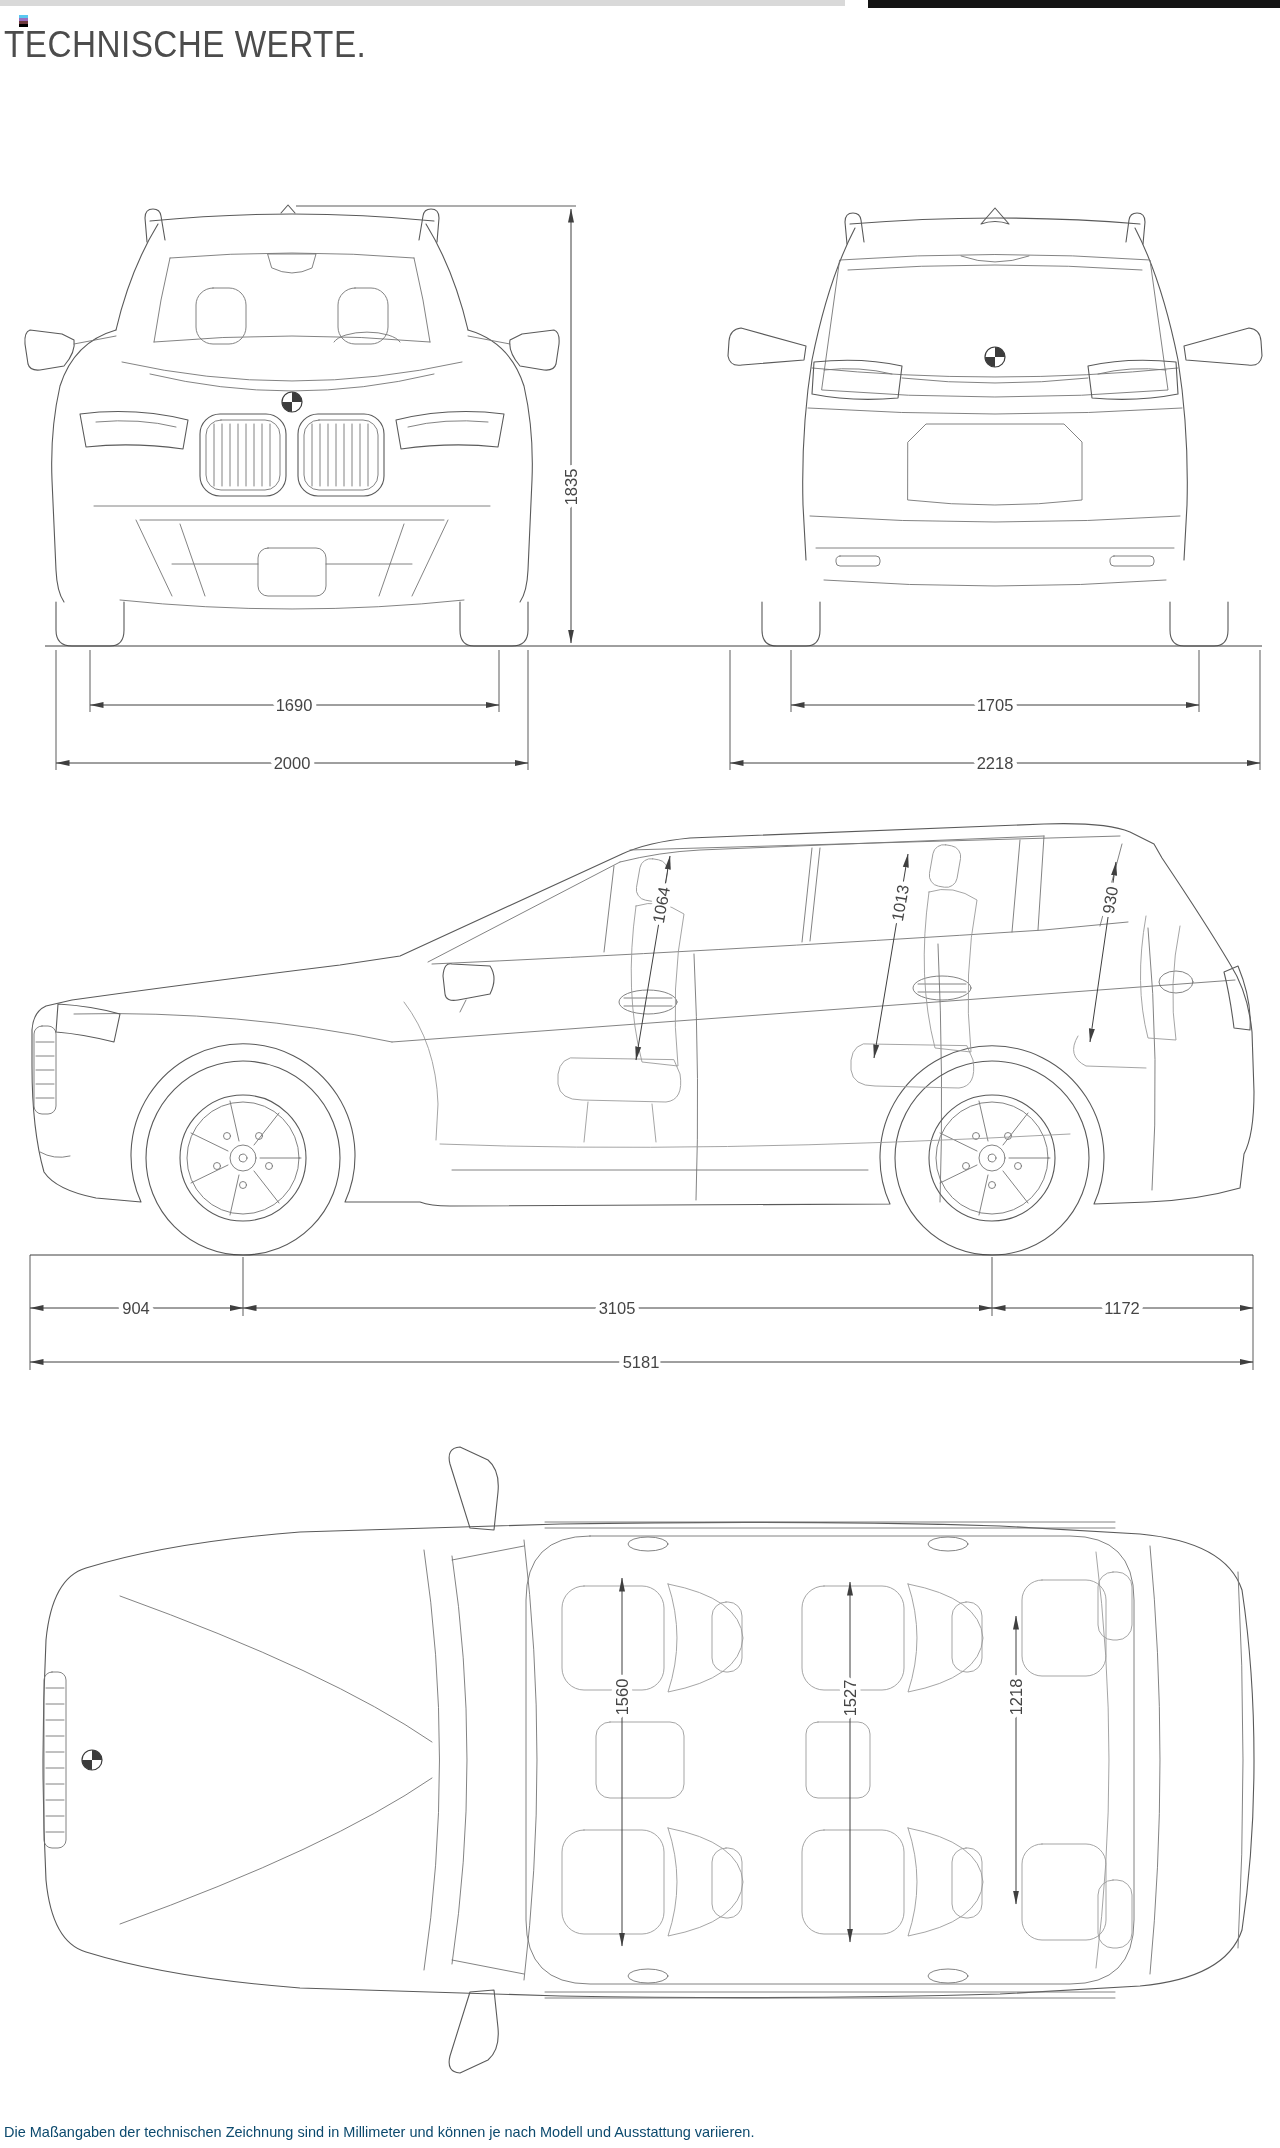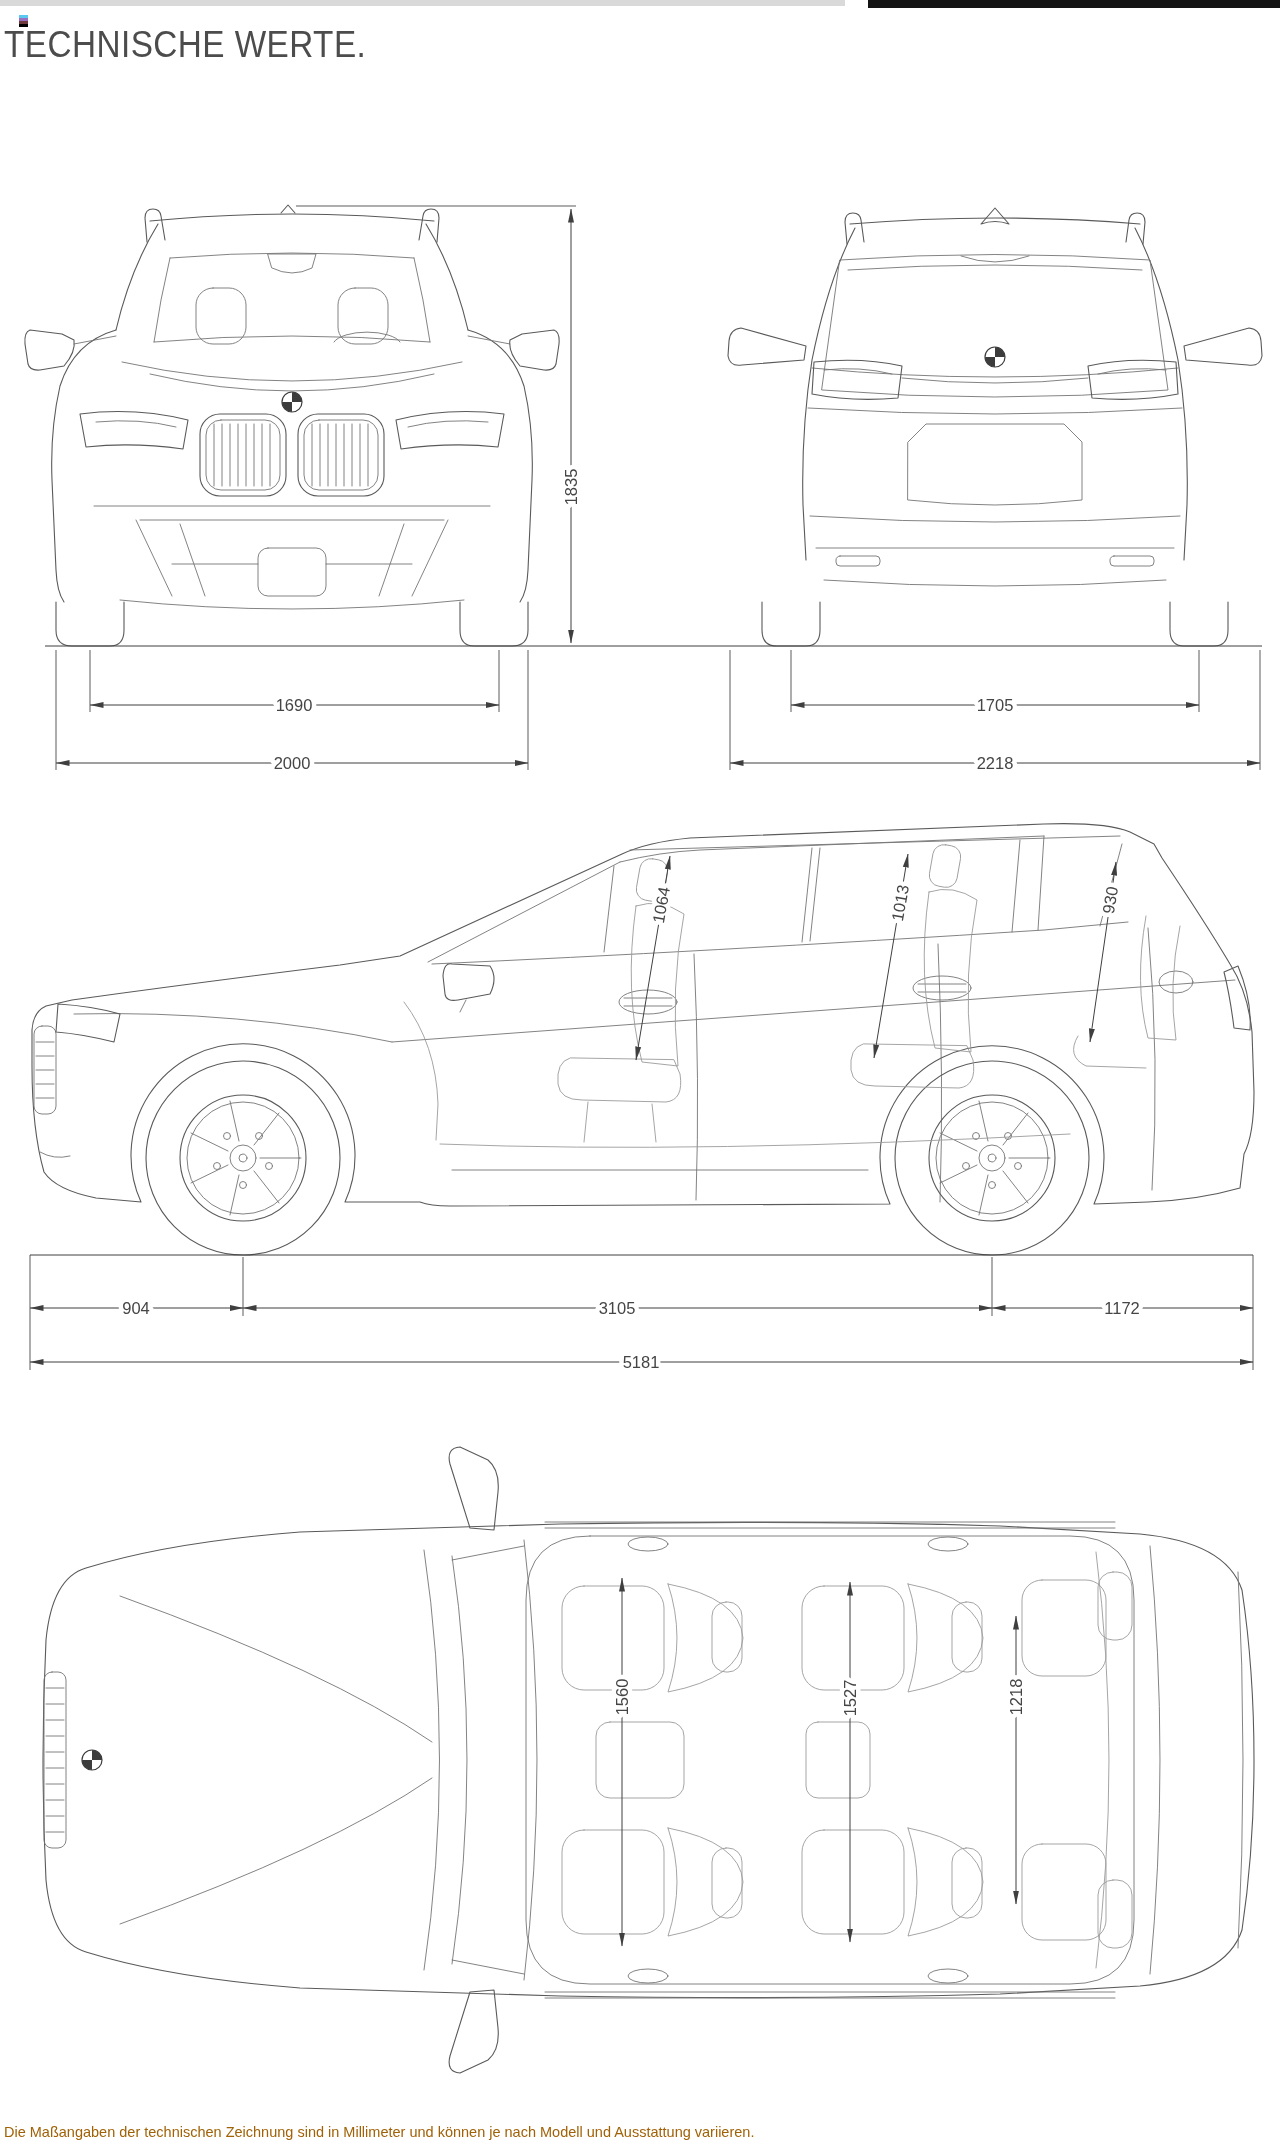--- a/index.html
+++ b/index.html
@@ -5,21 +5,21 @@
   html,body{margin:0;padding:0;background:#ffffff;}
   .stage{position:relative;width:1280px;height:2148px;background:#fff;overflow:hidden;
          font-family:"Liberation Sans",sans-serif;text-align:right;}
   .topbar-gray{position:absolute;left:0;top:0;width:845px;height:6px;background:#d9d9d9;}
   .topbar-black{position:absolute;left:868px;top:0;width:412px;height:8px;background:#141414;}
   .regmark{position:absolute;left:19px;top:15px;width:9px;}
   .regmark div{height:3px;width:9px;}
   .page-title{position:absolute;left:4px;top:24px;font-size:37px;font-weight:400;
               color:#4c4c4c;letter-spacing:.5px;transform:scaleX(.9);transform-origin:left top;
               white-space:nowrap;}
-  .footer-note{position:absolute;left:4px;top:2124px;font-size:14.5px;color:#a16207;white-space:nowrap;}
+  .footer-note{position:absolute;left:4px;top:2124px;font-size:14.5px;color:#0c4a6e;white-space:nowrap;}
   svg.drawing{position:absolute;left:0;top:0;}
   .outline{fill:none;stroke:#5a5a5a;stroke-width:1.1;stroke-linejoin:round;stroke-linecap:round;}
   .thin{fill:none;stroke:#757575;stroke-width:.9;stroke-linejoin:round;stroke-linecap:round;}
   .ghost{fill:none;stroke:#9b9b9b;stroke-width:.9;stroke-linejoin:round;stroke-linecap:round;}
   .dim{stroke:#3f3f3f;stroke-width:1;fill:none;}
   .ext{stroke:#3f3f3f;stroke-width:.85;fill:none;}
   .dimlabel{font-family:"Liberation Sans",sans-serif;font-size:16.5px;fill:#454545;
             paint-order:stroke;stroke:#ffffff;stroke-width:9px;stroke-linejoin:round;
             text-anchor:middle;dominant-baseline:central;}
   .wedge{fill:#3c3c3c;stroke:none;}

